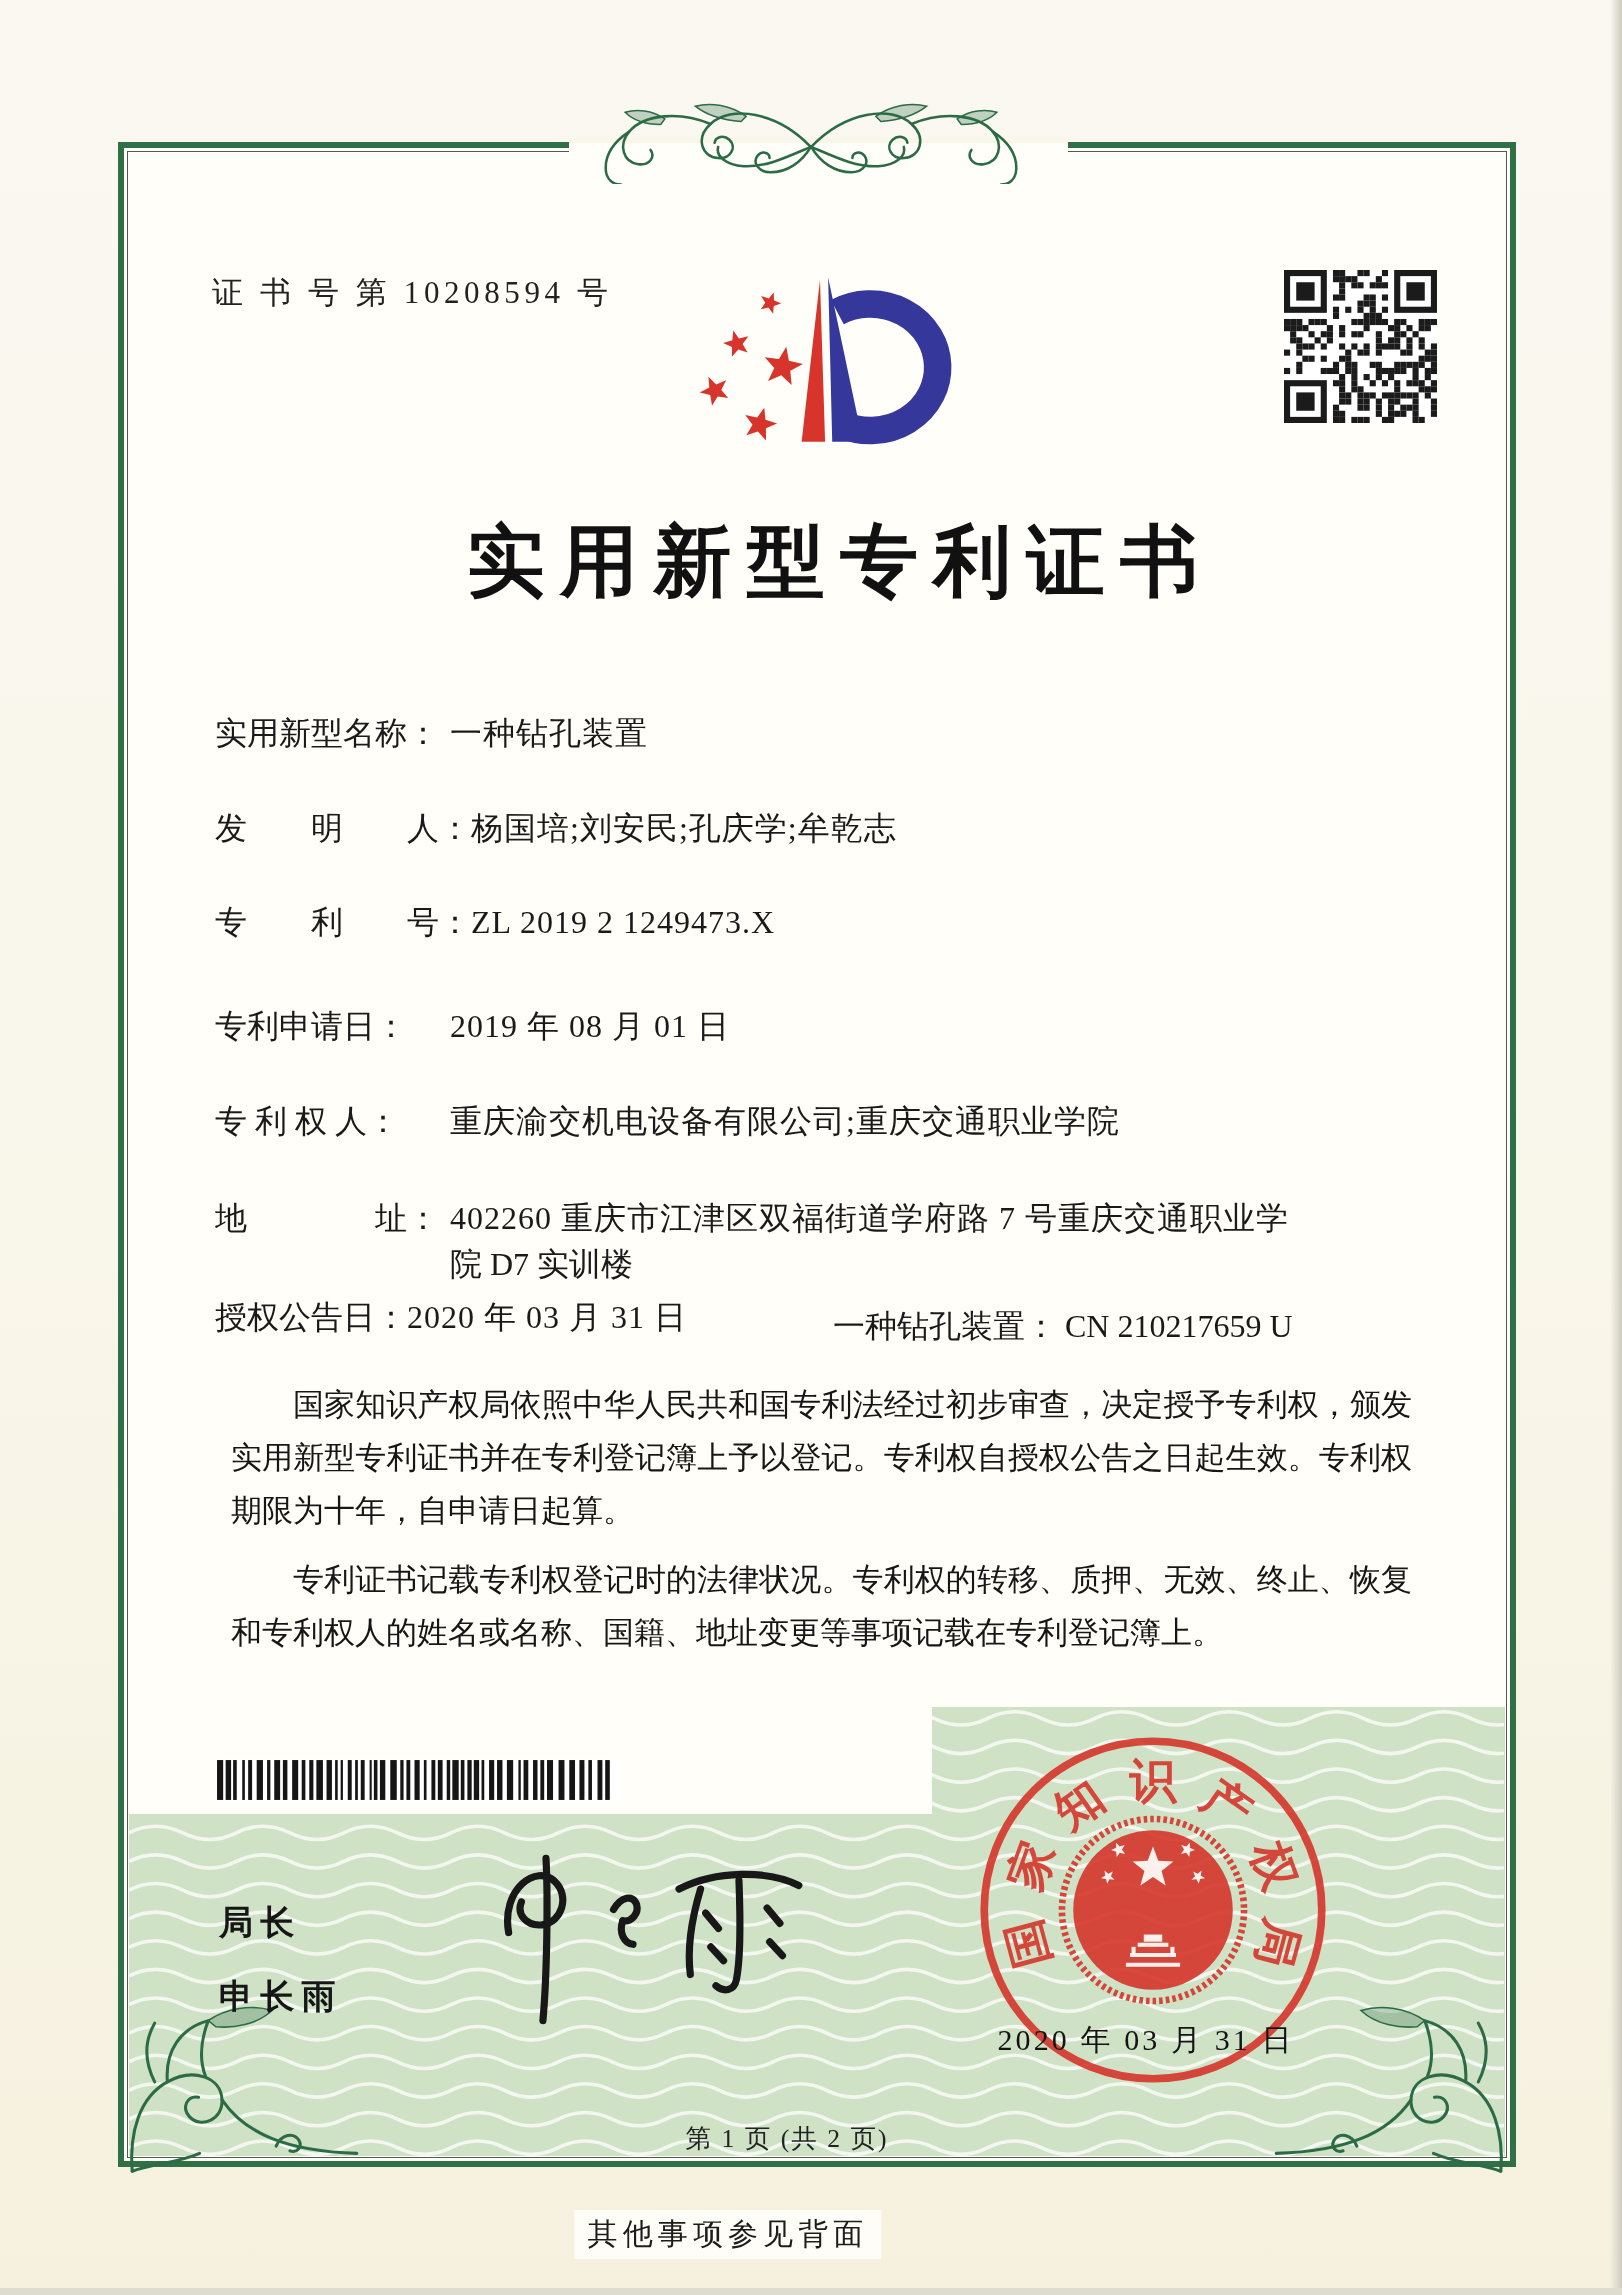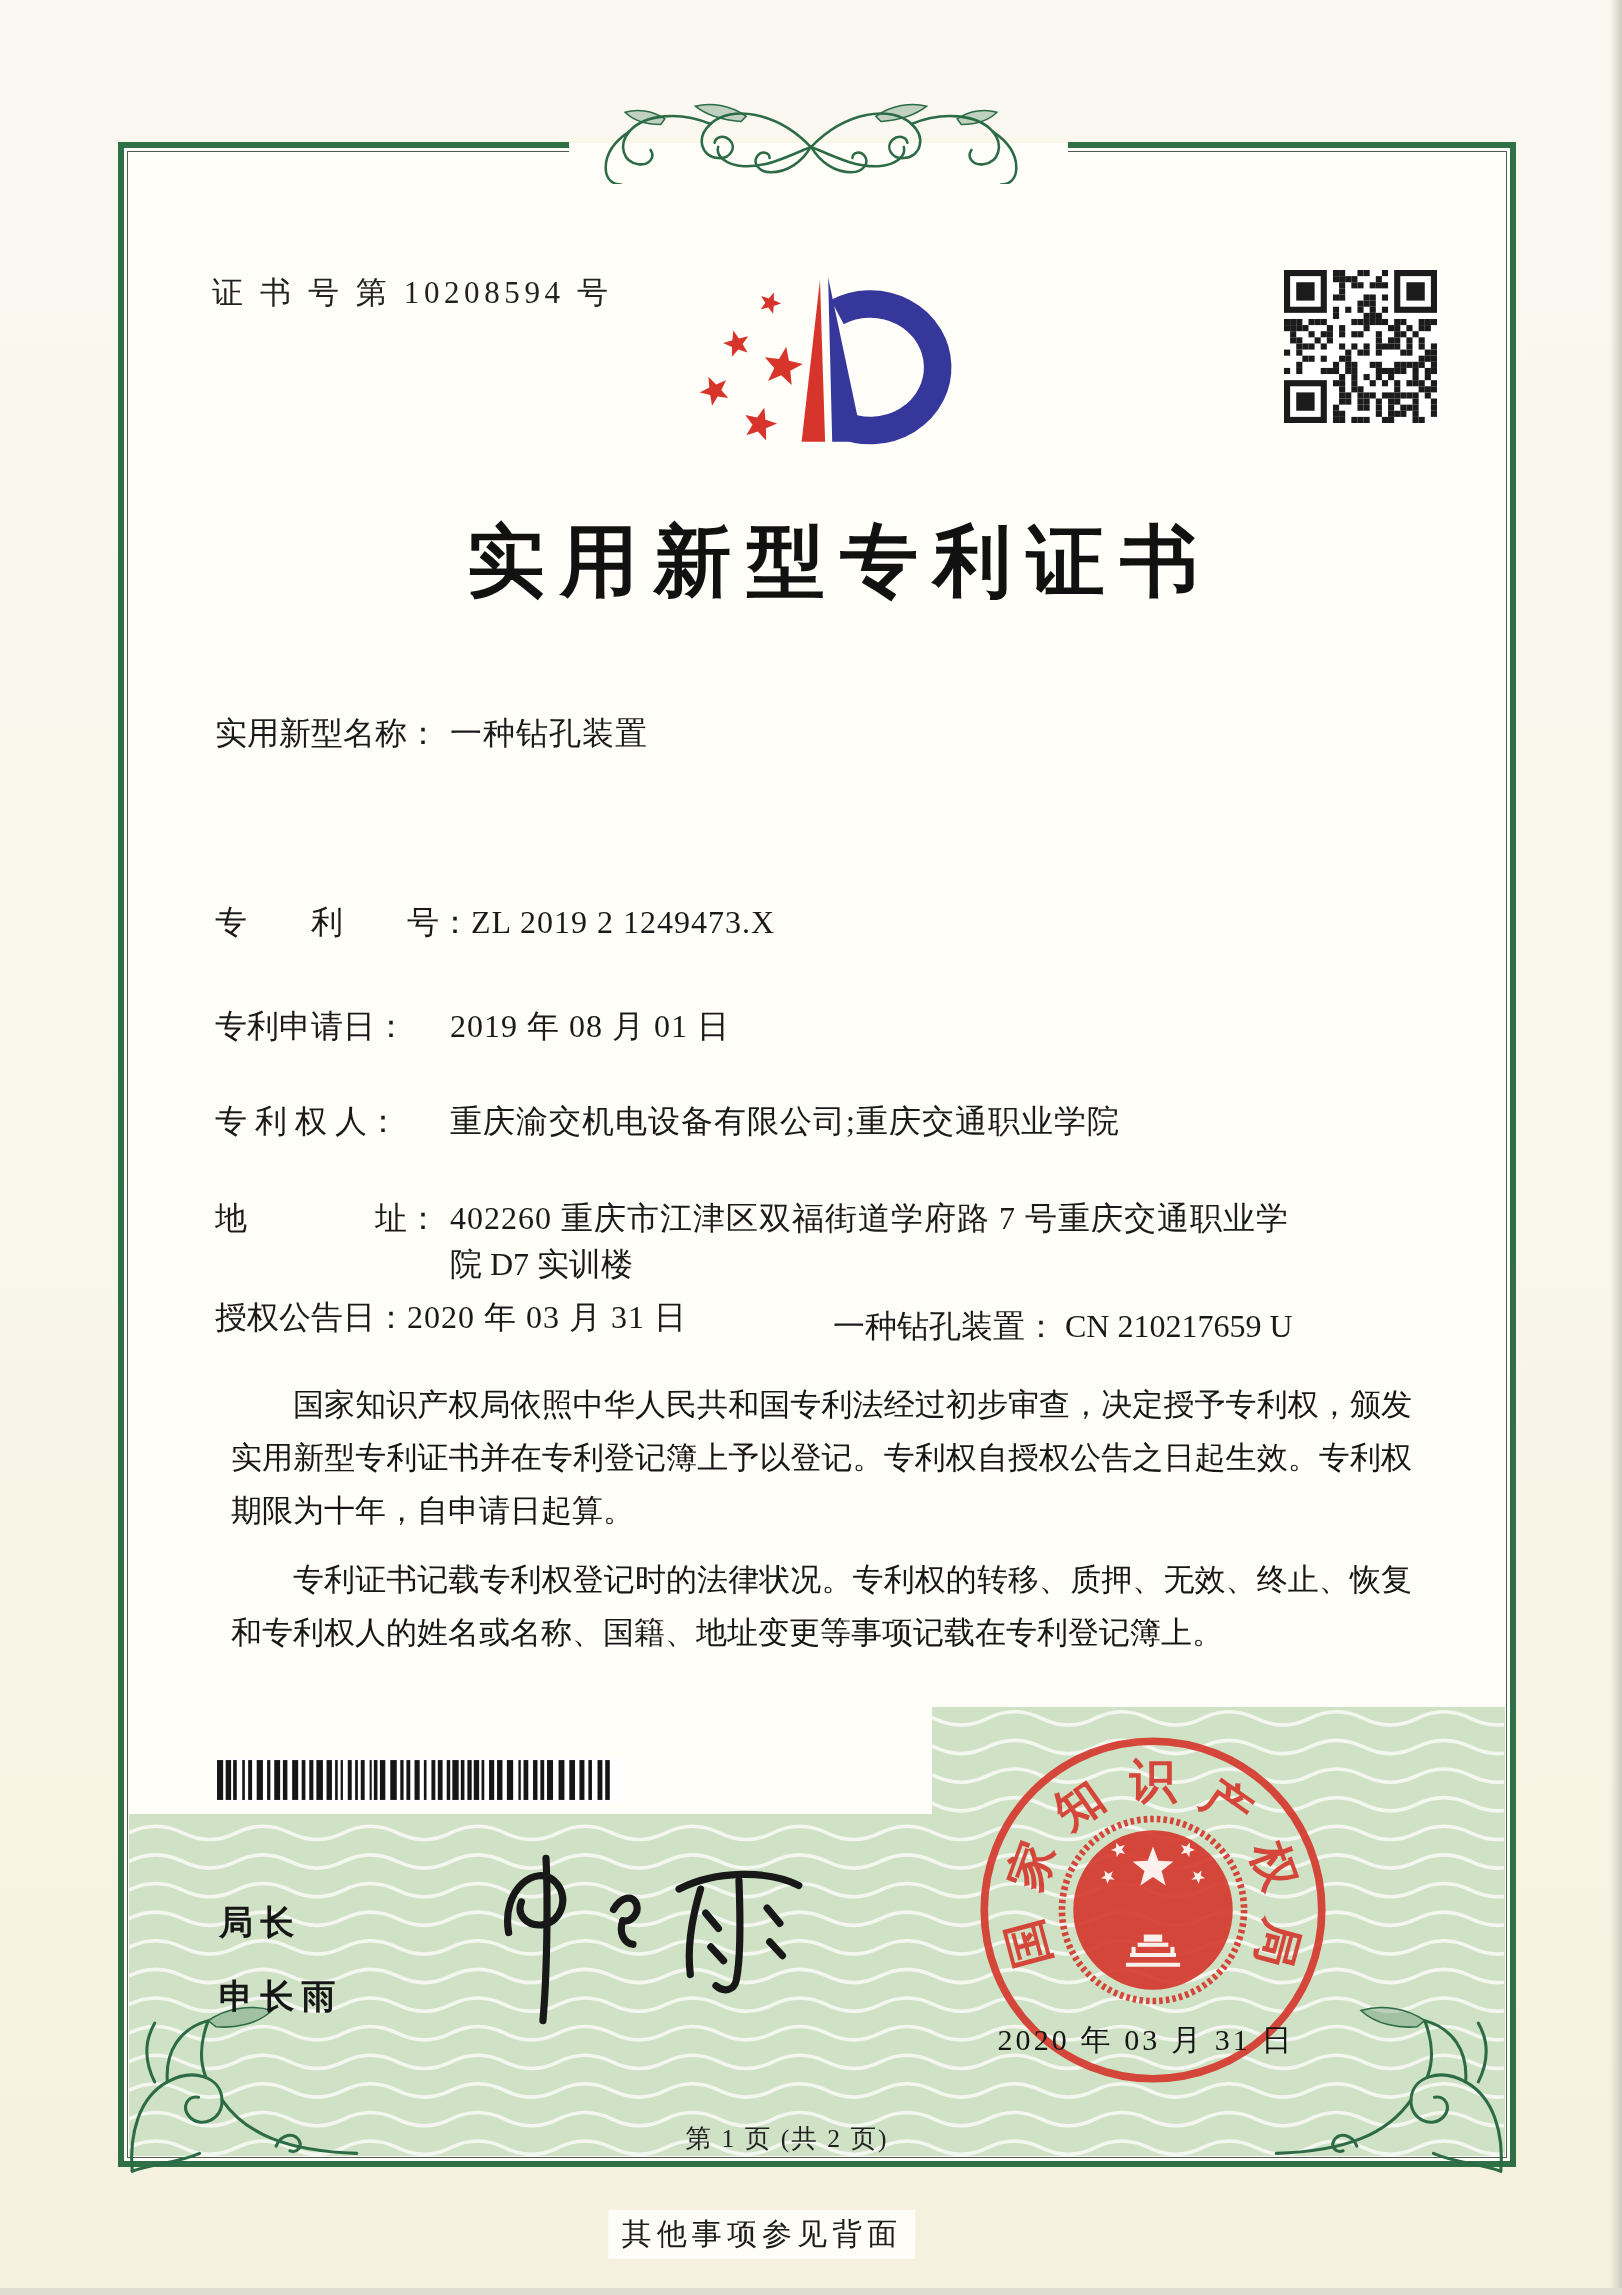--- a/index.html
+++ b/index.html
@@ -31,21 +31,21 @@
   .grant-no{left:833px;font-size:32px;white-space:nowrap;}
   .body-text{left:215px;top:1362px;width:1213px;font-size:31px;line-height:53px;
          text-align:justify;color:#161616;}
   .body-text p{margin:16px;text-indent:2em;}
   .director{left:219px;font-size:34px;font-weight:700;letter-spacing:7.2px;
          font-family:"Liberation Sans","DejaVu Sans",sans-serif;color:#161616;}
   .seal-date{left:1146px;top:2020px;transform:translateX(-50%);font-size:30px;
          letter-spacing:3.1px;color:#141414;white-space:nowrap;z-index:9;}
   .page-info{left:787px;top:2121px;transform:translateX(-50%);font-size:25.6px;
          letter-spacing:2px;color:#222;z-index:8;}
-  .back-note{left:762px;top:2210px;transform:translateX(-50%);font-size:30px;
+  .back-note{left:728px;top:2210px;transform:translateX(-50%);font-size:30px;
          letter-spacing:5.1px;color:#1c1c1c;background:rgba(255,255,252,.85);
          padding:4.1px 13.3px;white-space:nowrap;} .z4{z-index:4;} .z5{z-index:5;}
 </style>
 </head>
 <body>
 
 <div class="page">
 
   <div class="frame">
     <div class="frame-inner"></div>
@@ -344,20 +344,23 @@
         <rect x="12" y="228" width="60" height="60" fill="#ffffff"></rect>
         <rect x="24" y="240" width="36" height="36"></rect>
       </g>
   </svg>
 
   <div class="abs title z5">实用新型专利证书</div>
 
   <div class="abs row z5" style="top:712px;">
     <span class="lbl">实用新型名称：</span><span class="val">一种钻孔装置</span>
   </div>
+  <div class="abs row z5" style="top:807px;">
+    <span class="lbl">发　　明　　人：</span><span class="val">杨国培;刘安民;孔庆学;牟乾志</span>
+  </div>
   <div class="abs row z5" style="top:901px;">
     <span class="lbl">专　　利　　号：</span><span class="val">ZL 2019 2 1249473.X</span>
   </div>
   <div class="abs row z5" style="top:1005px;">
     <span class="lbl">专利申请日：</span><span class="val">2019 年 08 月 01 日</span>
   </div>
   <div class="abs row z5" style="top:1100px;">
     <span class="lbl">专 利 权 人：</span><span class="val">重庆渝交机电设备有限公司;重庆交通职业学院</span>
   </div>
   <div class="abs row z5" style="top:1197px;">

